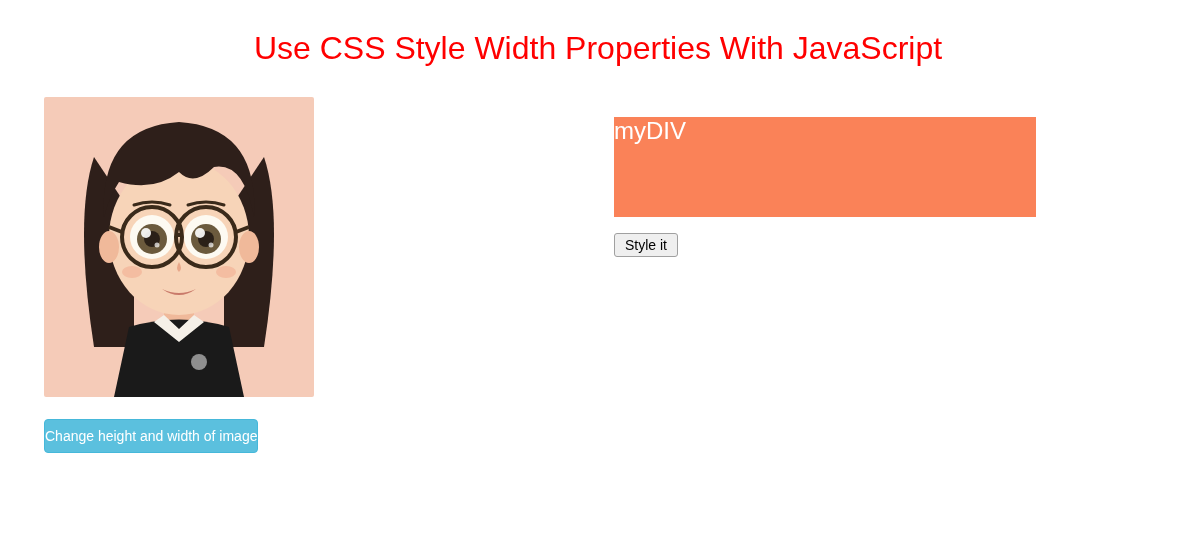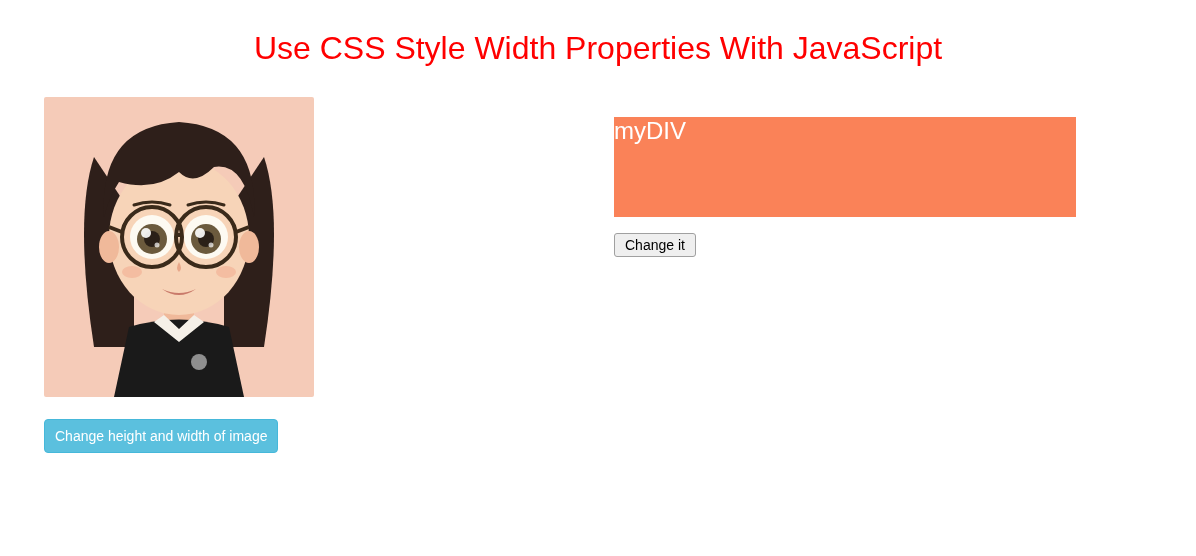--- a/index.html
+++ b/index.html
@@ -40,30 +40,30 @@
       width: 270px;
       height: 300px;
       display: block;
       border-radius: 2px;
     }
     .primary-btn {
       margin-top: 22px;
       background: #5bc0de;
       color: #fff;
       border: 1px solid #46b8da;
-      padding: 8px 10px;
+      padding: 8px 0;
       font-size: 14px;
       border-radius: 4px;
       cursor: pointer;
     }
     .mydiv-box {
       background: #fa8258;
       color: #fff;
       font-size: 24px;
-      width: 462px;
+      width: 422px;
       height: 100px;
       padding: 0;
       margin-bottom: 16px;
     }
     .default-btn {
       background: #efefef;
       border: 1px solid #a0a0a0;
       border-radius: 3px;
       padding: 3px 10px;
       font-size: 14px;
@@ -128,16 +128,16 @@
         <path d="M 144 108 Q 162 102 180 108" fill="none" stroke="#3a2a1a" stroke-width="3" stroke-linecap="round"></path>
 
         <circle cx="155" cy="265" r="8" fill="#ddd" opacity="0.6"></circle>
       </svg>
 
       <button class="primary-btn">Change height and width of image</button>
     </div>
 
     <div class="right-col">
       <div class="mydiv-box">myDIV</div>
-      <button class="default-btn">Change it</button>
+      <button class="default-btn">Style it</button>
     </div>
   </div>
 </div>
 
 </body></html>

